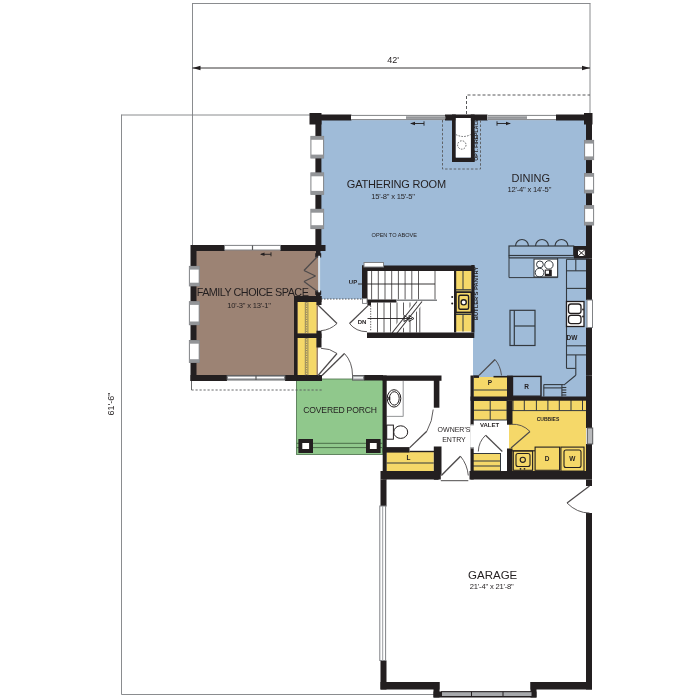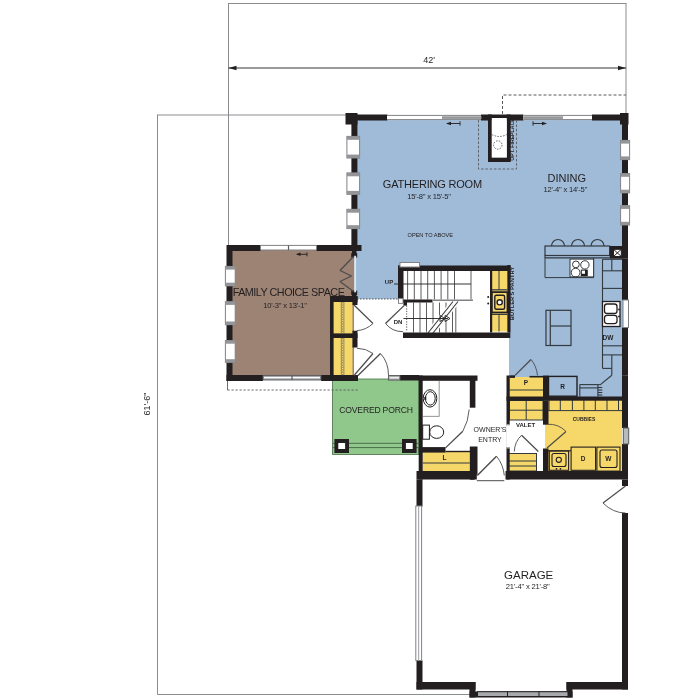--- a/index.html
+++ b/index.html
@@ -1,16 +1,16 @@
 <!DOCTYPE html>
 <html><head>
 <meta charset="utf-8">
 <style>
 html,body{margin:0;padding:0;background:#ffffff;}
-#wrap{width:560px;height:700px;position:relative;font-family:"Liberation Sans",sans-serif;margin-left:36px;}
+#wrap{width:560px;height:700px;position:relative;font-family:"Liberation Sans",sans-serif;}
 text{font-family:"Liberation Sans",sans-serif;fill:#231f20;}
 </style>
 </head>
 <body>
 <div id="wrap">
 <svg width="700" height="700" viewBox="0 0 700 700">
 <rect x="0" y="0" width="700" height="700" fill="#ffffff"></rect>
 
 <g stroke="#7d7f82" stroke-width="0.9" fill="none">
   <line x1="192" y1="3.5" x2="590.5" y2="3.5"></line>

